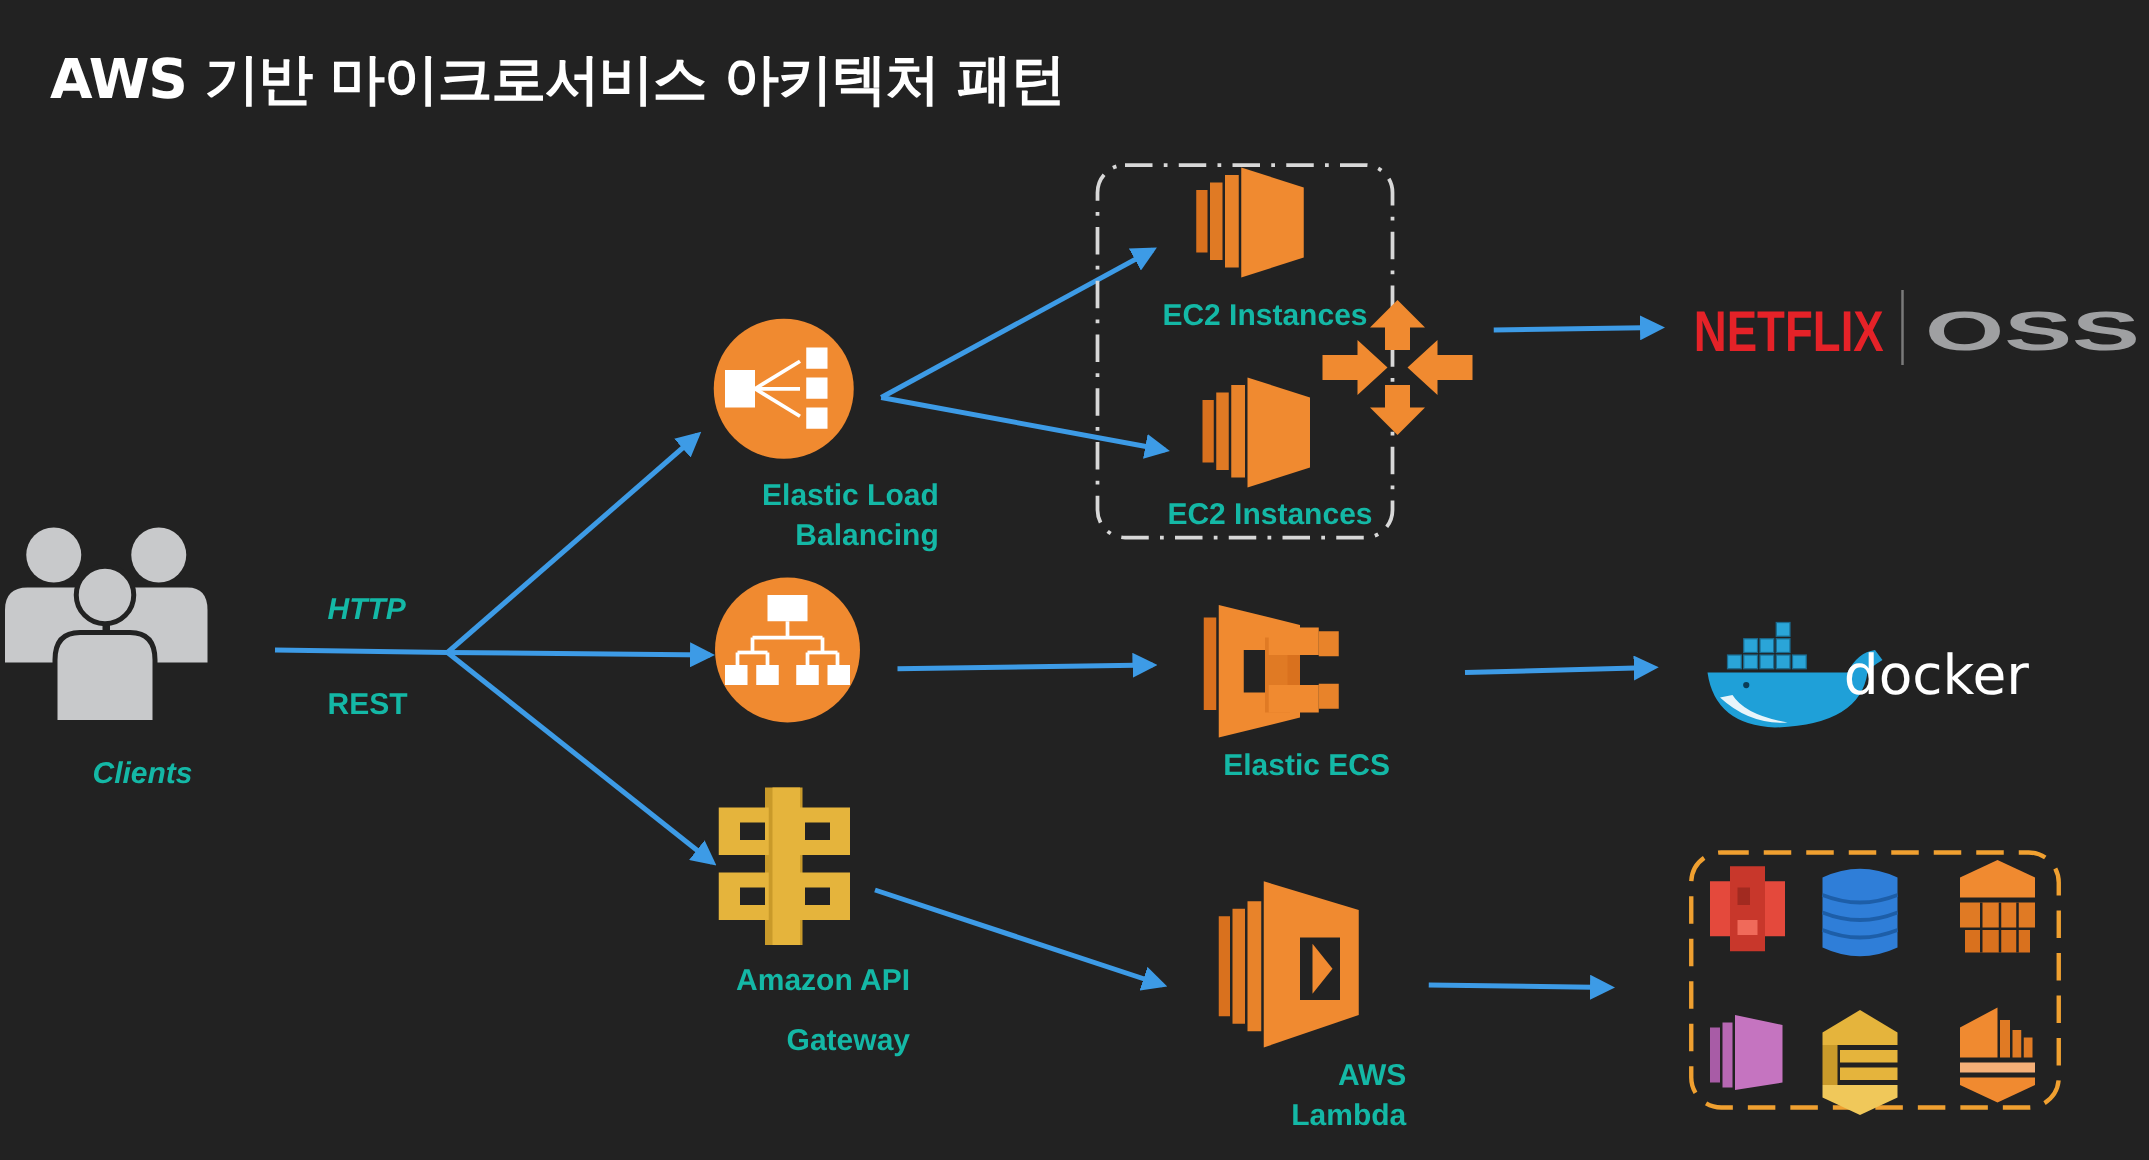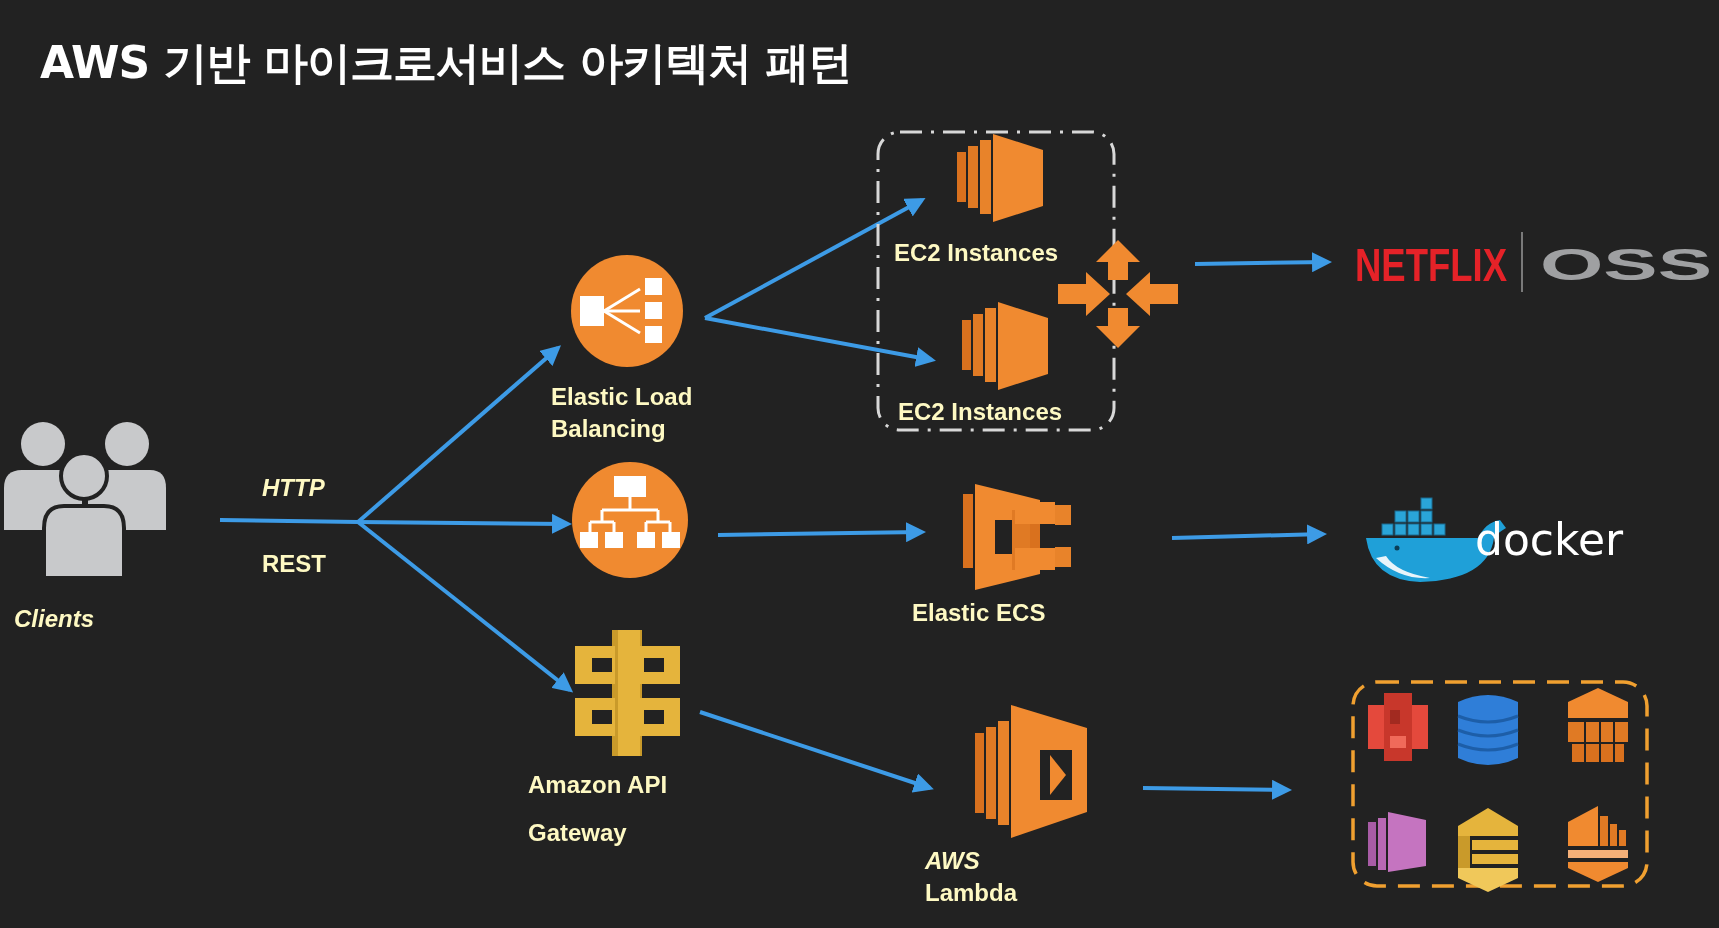--- a/index.html
+++ b/index.html
@@ -1,18 +1,18 @@
 <!DOCTYPE html>
 <html><head>
 <meta charset="utf-8">
 <style>
   html,body{margin:0;padding:0;}
   body{width:1719px;height:928px;background:#222222;overflow:hidden;position:relative;font-family:"Liberation Sans","DejaVu Sans",sans-serif;color:#ffffff;}
   .title{position:absolute;left:40px;top:2px;font-family:"DejaVu Sans",sans-serif;font-size:44px;font-weight:bold;color:#ffffff;letter-spacing:-1px;white-space:nowrap;margin-top:32px;}
-  .lbl{position:absolute;font-family:"Liberation Sans",sans-serif;font-weight:bold;font-size:24px;color:#fef9c3;text-align:left;line-height:32px;white-space:nowrap;}
+  .lbl{position:absolute;font-family:"Liberation Sans",sans-serif;font-weight:bold;font-size:24px;color:#14b8a6;text-align:right;line-height:32px;white-space:nowrap;}
   svg.diagram{position:absolute;left:0;top:0;}
 </style>
 </head>
 <body>
 
 <div class="title">AWS 기반 마이크로서비스 아키텍처 패턴</div>
 
 <svg class="diagram" width="1719" height="928" viewBox="0 0 1719 928">
   <defs>
     <marker id="ah" viewBox="0 0 10 10" refX="8" refY="5" markerWidth="5" markerHeight="5" orient="auto-start-reverse">
@@ -214,14 +214,14 @@
 <div class="lbl" style="left:551px;width:200px;top:413px;">Balancing</div>
 
 <div class="lbl" style="left:528px;width:200px;top:769px;">Amazon API</div>
 <div class="lbl" style="left:528px;width:200px;top:801px;margin-top:16px;">Gateway</div>
 
 <div class="lbl" style="left:894px;width:200px;top:237px;">EC2 Instances</div>
 <div class="lbl" style="left:898px;width:200px;top:396px;">EC2 Instances</div>
 
 <div class="lbl" style="left:912px;width:200px;top:597px;">Elastic ECS</div>
 
-<div class="lbl" style="left:925px;width:200px;top:845px;font-style:italic;">AWS</div>
+<div class="lbl" style="left:925px;width:200px;top:845px;">AWS</div>
 <div class="lbl" style="left:925px;width:200px;top:877px;">Lambda</div>
 
 </body></html>

